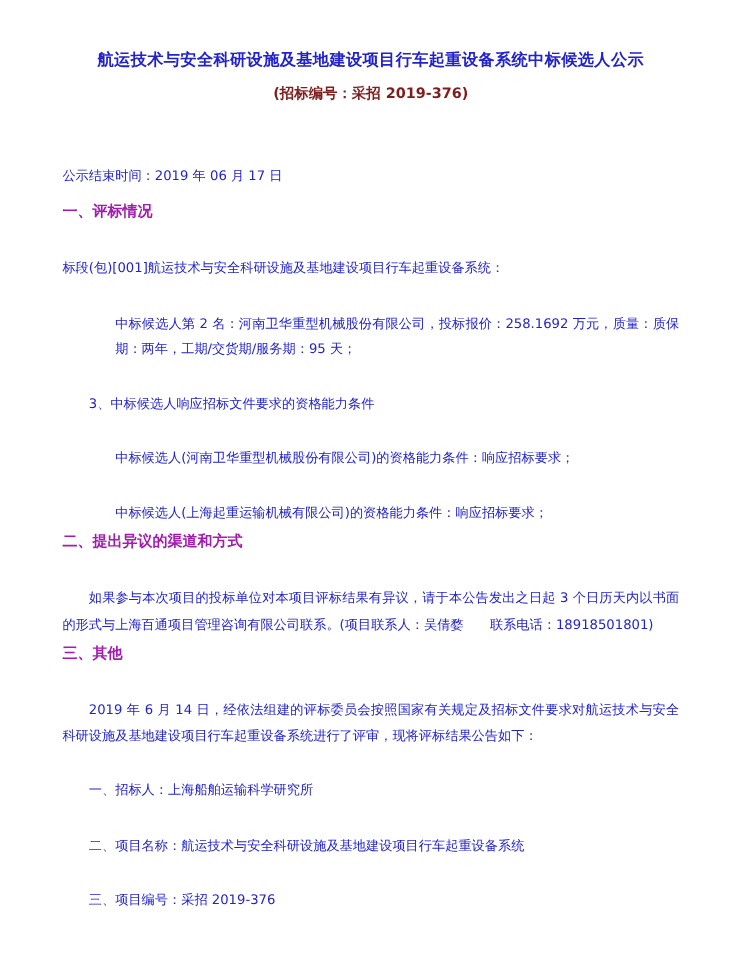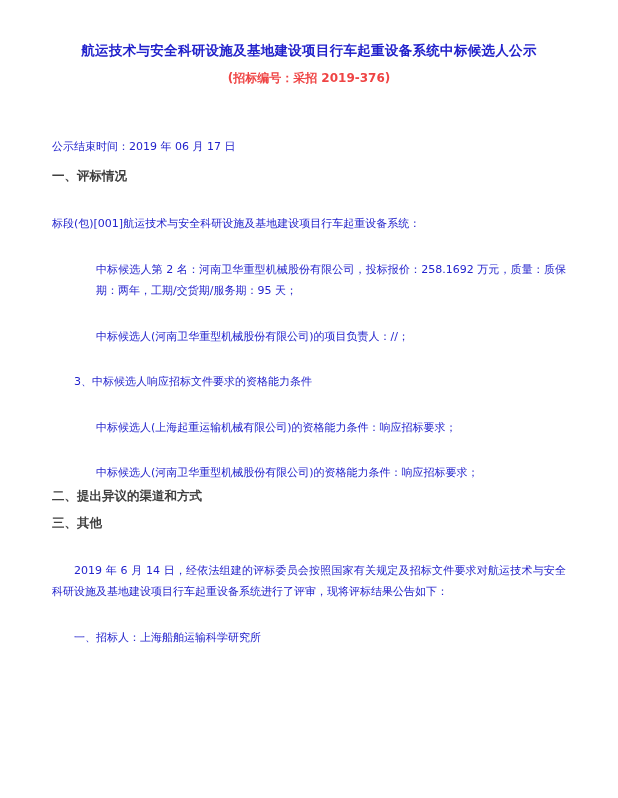--- a/index.html
+++ b/index.html
@@ -28,36 +28,36 @@
     letter-spacing: 0.3px;
     line-height: 1.9;
     color: #2222cc;
   }
   .doc-subtitle {
     text-align: center;
     font-size: 12px;
     font-weight: bold;
     line-height: 2.0;
     margin-top: 2px;
-    color: #ef4444;
+    color: #7f1d1d;
   }
   .gap-lg { height: 22px; }
   .gap-sm { height: 6px; }
   .line {
     font-size: 11px;
     line-height: 1.95;
     color: #2222cc;
     text-align: justify;
     margin-top: 24px;
   }
   .sec-head {
     font-size: 12.5px;
     font-weight: bold;
     line-height: 2.1;
-    color: #404040;
+    color: #a21caf;
   }
   .indent-1 { text-indent: 22px; }
   .indent-2 { padding-left: 22px; }
   .indent-3 { padding-left: 44px; }
   .justify-block {
     text-align: justify;
     text-justify: inter-ideograph;
   }
 </style>
 </head>
@@ -72,26 +72,28 @@
 
   <div class="line">公示结束时间：2019 年 06 月 17 日</div>
 
   <div class="gap-sm"></div>
 
   <div class="sec-head">一、评标情况</div>
   <div class="line justify-block">标段(包)[001]航运技术与安全科研设施及基地建设项目行车起重设备系统：</div>
 
   <div class="line indent-3 justify-block">中标候选人第 2 名：河南卫华重型机械股份有限公司，投标报价：258.1692 万元，质量：质保期：两年，工期/交货期/服务期：95 天；</div>
 
-  <div class="line indent-3 justify-block">中标候选人(河南卫华重型机械股份有限公司)的项目负责人：//；</div>
 
   <div class="line indent-2">3、中标候选人响应招标文件要求的资格能力条件</div>
+  <div class="line indent-3 justify-block">中标候选人(河南卫华重型机械股份有限公司)的资格能力条件：响应招标要求；</div>
   <div class="line indent-3 justify-block">中标候选人(上海起重运输机械有限公司)的资格能力条件：响应招标要求；</div>
-  <div class="line indent-3 justify-block">中标候选人(河南卫华重型机械股份有限公司)的资格能力条件：响应招标要求；</div>
 
   <div class="sec-head">二、提出异议的渠道和方式</div>
+  <div class="line indent-1 justify-block">如果参与本次项目的投标单位对本项目评标结果有异议，请于本公告发出之日起 3 个日历天内以书面的形式与上海百通项目管理咨询有限公司联系。(项目联系人：吴倩婺　　联系电话：18918501801)</div>
 
   <div class="sec-head">三、其他</div>
   <div class="line indent-1 justify-block">2019 年 6 月 14 日，经依法组建的评标委员会按照国家有关规定及招标文件要求对航运技术与安全科研设施及基地建设项目行车起重设备系统进行了评审，现将评标结果公告如下：</div>
 
   <div class="line indent-2">一、招标人：上海船舶运输科学研究所</div>
+  <div class="line indent-2">二、项目名称：航运技术与安全科研设施及基地建设项目行车起重设备系统</div>
+  <div class="line indent-2">三、项目编号：采招 2019-376</div>
 
 </div>
 
 </body></html>

